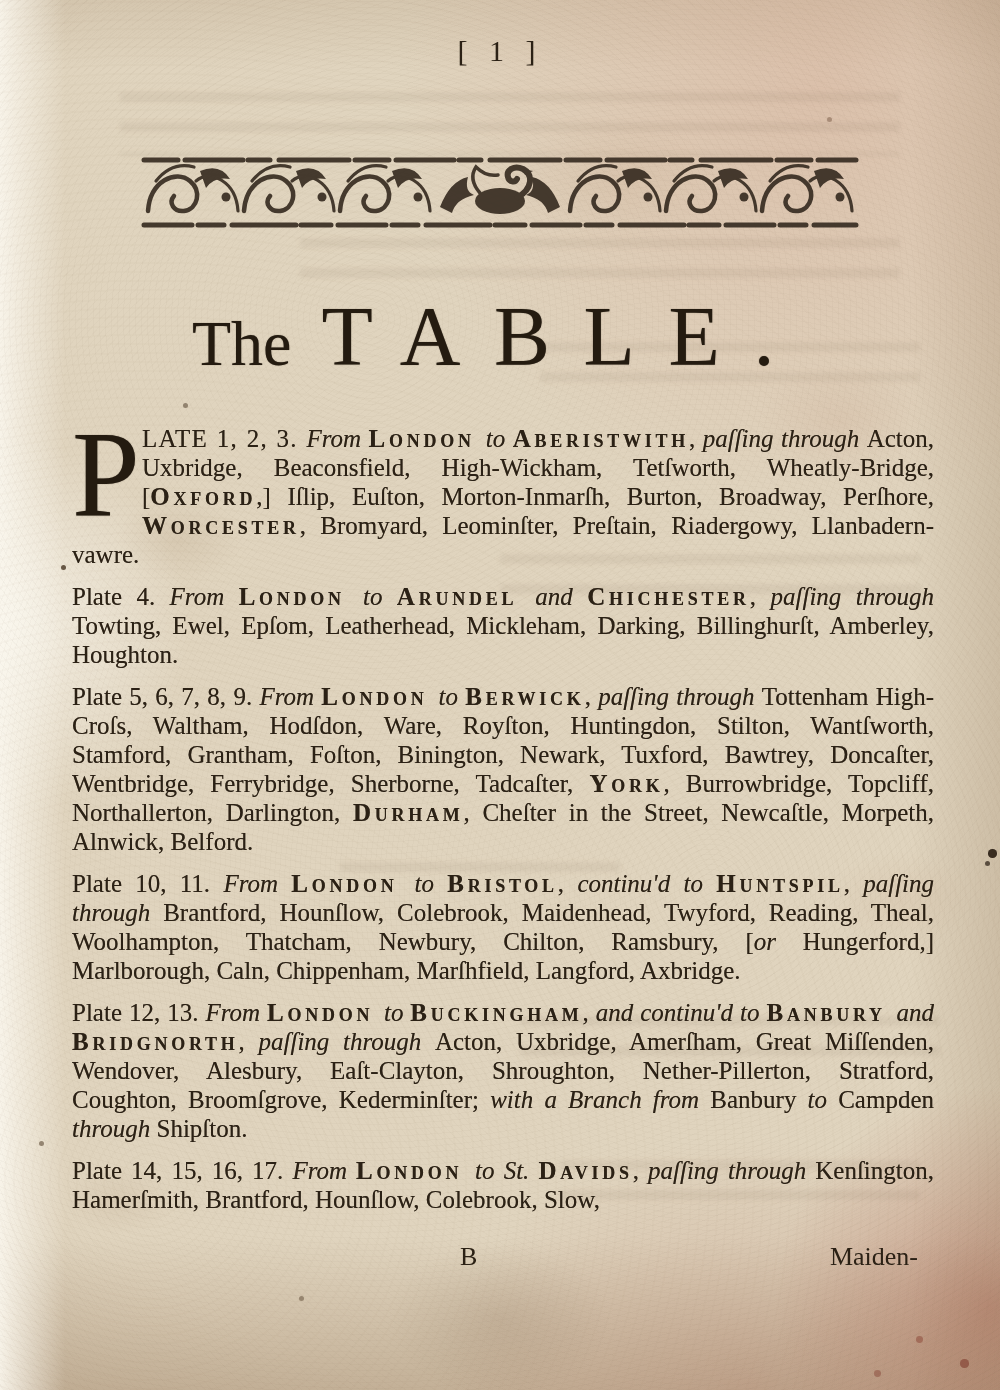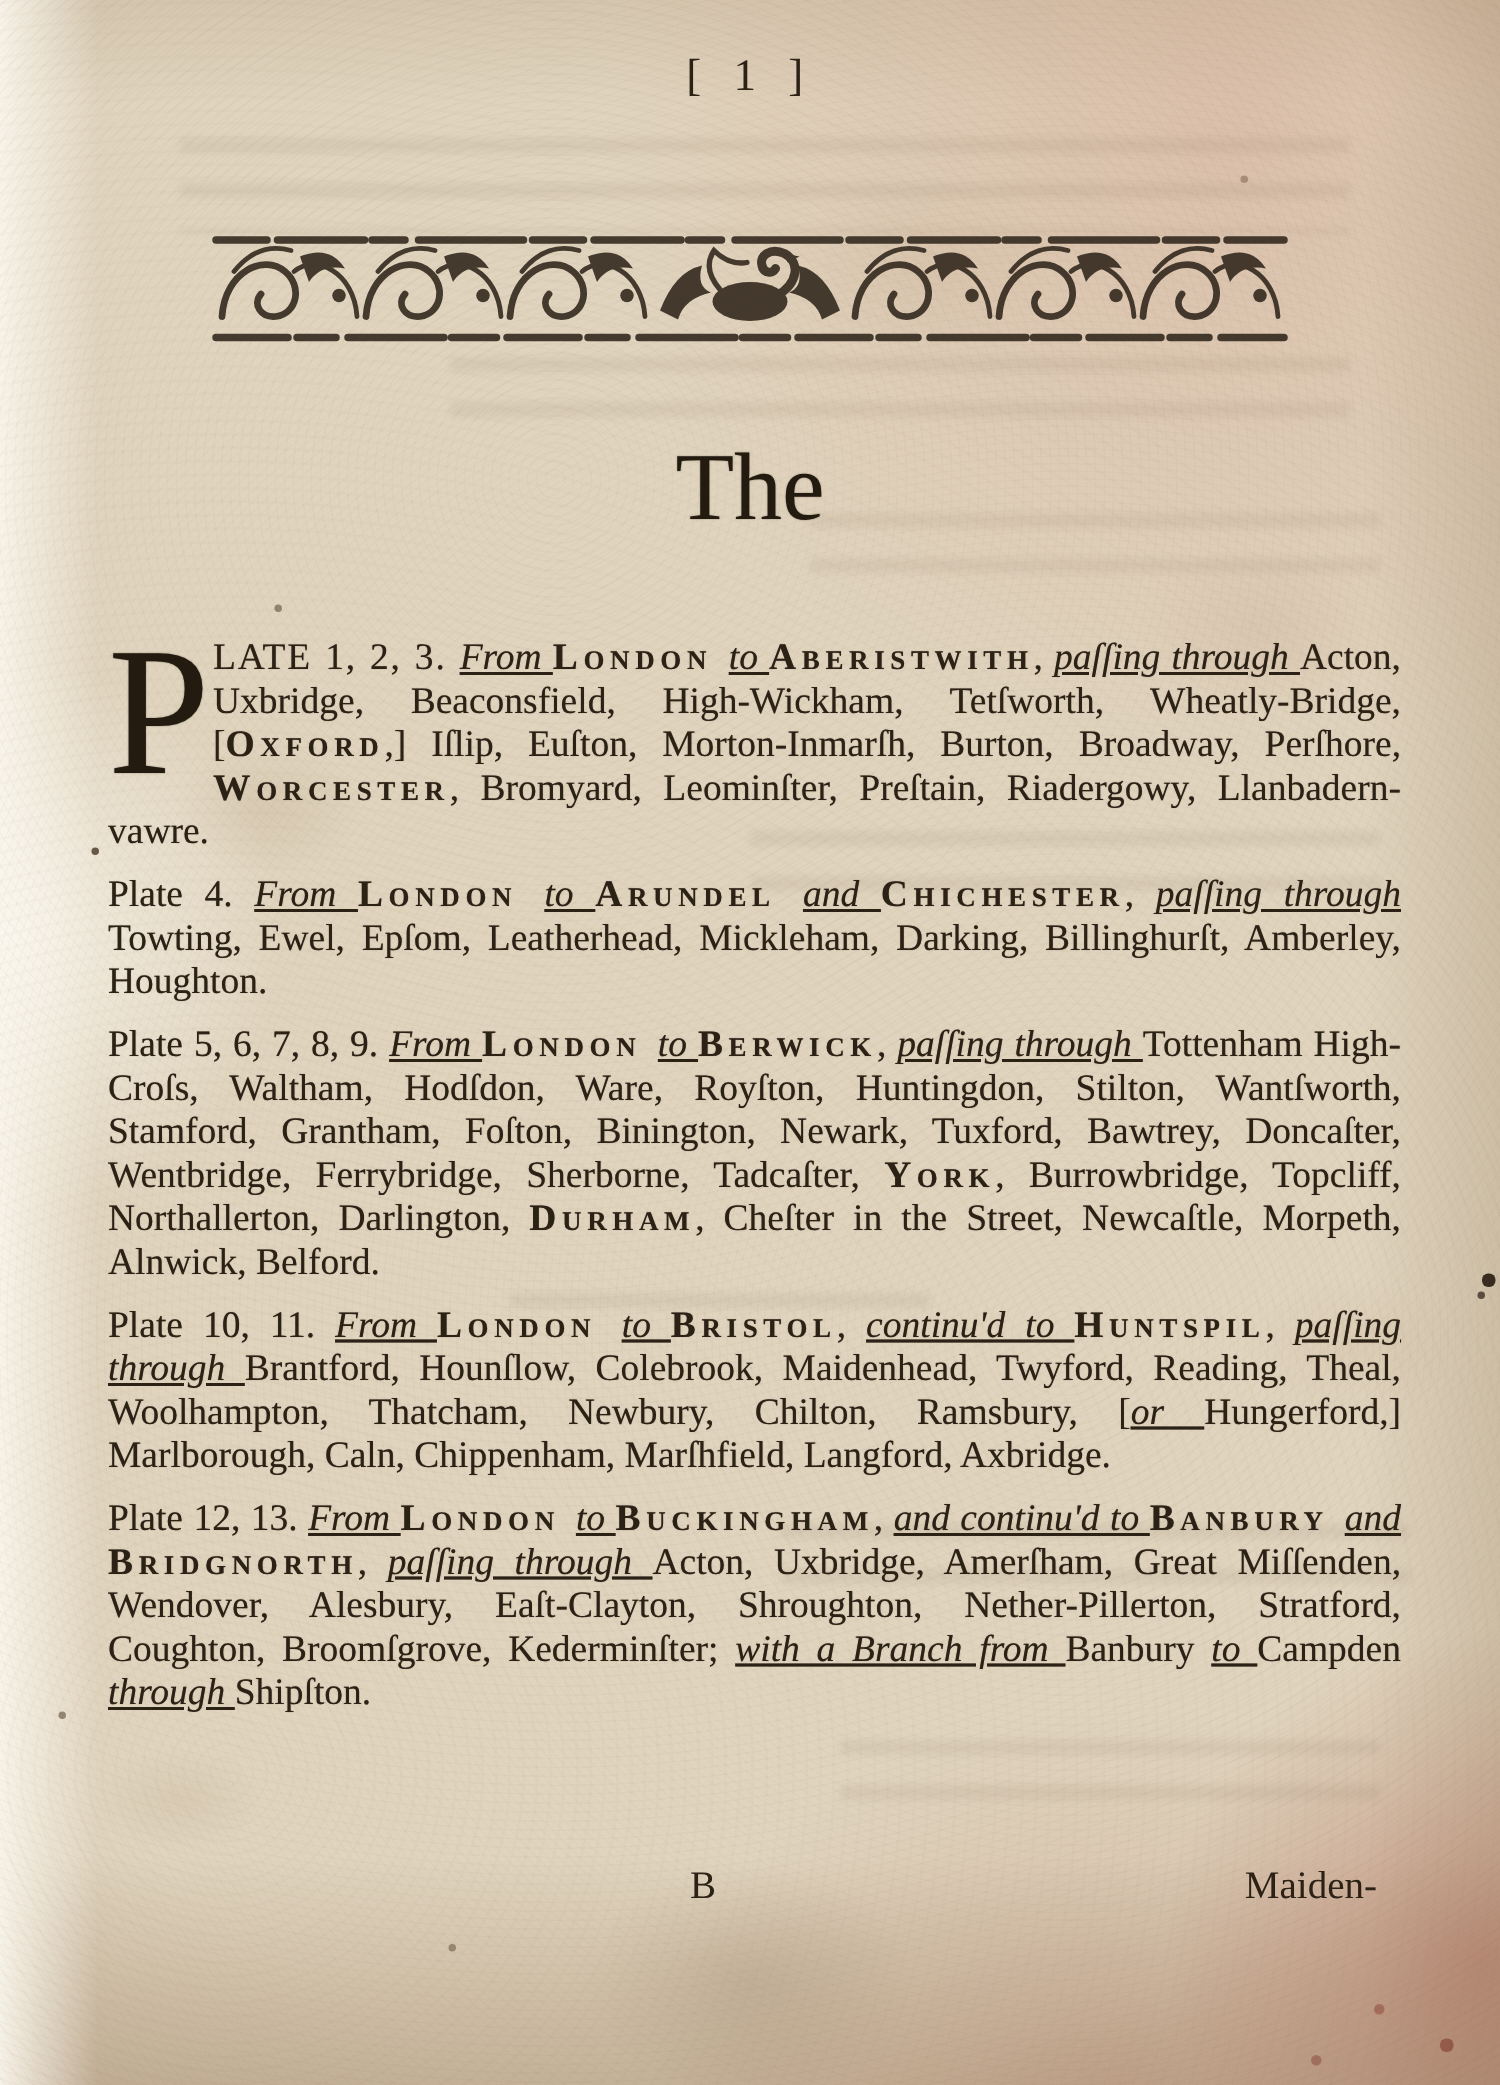--- a/index.html
+++ b/index.html
@@ -75,21 +75,21 @@
     position:absolute;left:72px;top:424px;width:862px;
     font-size:25px;line-height:29px;text-align:justify;
     text-shadow:0 0 .6px rgba(43,33,21,.55);
   }
   .entry{margin:0 0 13px 0;}
   .dropcap{
     float:left;font-size:122px;line-height:.76;height:92px;width:60px;
     margin:5px 10px 2px 0;color:#241b10;text-shadow:0 0 1px rgba(36,27,16,.6);
   }
   .seg-p{}
-  .seg-i{font-style:italic;text-decoration:underline;}
+  .seg-i{font-style:italic;}
   .seg-sc{font-variant:small-caps;letter-spacing:.15em;font-weight:bold;}
   .seg-caps{letter-spacing:.05em;margin-top:34px;}
   .sigrow{position:absolute;left:72px;top:1242px;width:862px;height:32px;font-size:26px;}
   .sig{position:absolute;left:388px;}
   .catch{position:absolute;right:16px;}
 </style>
 </head>
 <body>
 
 <div class="page">
@@ -158,28 +158,30 @@
           <path d="M378,40 C392,32 394,18 383,12 C374,8 366,13 368,20 C369,25 375,26 377,22" stroke-width="6"></path>
           <path d="M383,12 l10,2 -8,4 z" fill="#382d22" stroke="none"></path>
           <path d="M340,36 q-12,-14 -4,-26 q10,10 22,8" stroke-width="3.5"></path>
         </g>
       </g>
     </svg>
   </div>
 
   <h1 class="title">
     <span class="the">The</span>
+    <span class="tword">TABLE.</span>
   </h1>
 
   <div class="content">
     <p class="entry"><span class="dropcap">P</span><span><span class="seg-caps">LATE 1, 2, 3. </span><span class="seg-i">From </span><span class="seg-sc">London </span><span class="seg-i">to </span><span class="seg-sc">Aberistwith</span><span class="seg-p">, </span><span class="seg-i">paſſing through </span><span class="seg-p">Acton, Uxbridge, Beaconsfield, High-Wickham, Tetſworth, Wheatly-Bridge, [</span><span class="seg-sc">Oxford</span><span class="seg-p">,] Iſlip, Euſton, Morton-Inmarſh, Burton, Broadway, Perſhore, </span><span class="seg-sc">Worcester</span><span class="seg-p">, Bromyard, Leominſter, Preſtain, Riadergowy, Llanbadern-vawre.</span></span></p>
     <p class="entry"><span><span class="seg-p">Plate 4. </span><span class="seg-i">From </span><span class="seg-sc">London </span><span class="seg-i">to </span><span class="seg-sc">Arundel </span><span class="seg-i">and </span><span class="seg-sc">Chichester</span><span class="seg-p">, </span><span class="seg-i">paſſing through </span><span class="seg-p">Towting, Ewel, Epſom, Leatherhead, Mickleham, Darking, Billinghurſt, Amberley, Houghton.</span></span></p>
     <p class="entry"><span><span class="seg-p">Plate 5, 6, 7, 8, 9. </span><span class="seg-i">From </span><span class="seg-sc">London </span><span class="seg-i">to </span><span class="seg-sc">Berwick</span><span class="seg-p">, </span><span class="seg-i">paſſing through </span><span class="seg-p">Tottenham High-Croſs, Waltham, Hodſdon, Ware, Royſton, Huntingdon, Stilton, Wantſworth, Stamford, Grantham, Foſton, Binington, Newark, Tuxford, Bawtrey, Doncaſter, Wentbridge, Ferrybridge, Sherborne, Tadcaſter, </span><span class="seg-sc">York</span><span class="seg-p">, Burrowbridge, Topcliff, Northallerton, Darlington, </span><span class="seg-sc">Durham</span><span class="seg-p">, Cheſter in the Street, Newcaſtle, Morpeth, Alnwick, Belford.</span></span></p>
     <p class="entry"><span><span class="seg-p">Plate 10, 11. </span><span class="seg-i">From </span><span class="seg-sc">London </span><span class="seg-i">to </span><span class="seg-sc">Bristol</span><span class="seg-p">, </span><span class="seg-i">continu'd to </span><span class="seg-sc">Huntspil</span><span class="seg-p">, </span><span class="seg-i">paſſing through </span><span class="seg-p">Brantford, Hounſlow, Colebrook, Maidenhead, Twyford, Reading, Theal, Woolhampton, Thatcham, Newbury, Chilton, Ramsbury, [</span><span class="seg-i">or </span><span class="seg-p">Hungerford,] Marlborough, Caln, Chippenham, Marſhfield, Langford, Axbridge.</span></span></p>
     <p class="entry"><span><span class="seg-p">Plate 12, 13. </span><span class="seg-i">From </span><span class="seg-sc">London </span><span class="seg-i">to </span><span class="seg-sc">Buckingham</span><span class="seg-p">, </span><span class="seg-i">and continu'd to </span><span class="seg-sc">Banbury </span><span class="seg-i">and </span><span class="seg-sc">Bridgnorth</span><span class="seg-p">, </span><span class="seg-i">paſſing through </span><span class="seg-p">Acton, Uxbridge, Amerſham, Great Miſſenden, Wendover, Alesbury, Eaſt-Clayton, Shroughton, Nether-Pillerton, Stratford, Coughton, Broomſgrove, Kederminſter; </span><span class="seg-i">with a Branch from </span><span class="seg-p">Banbury </span><span class="seg-i">to </span><span class="seg-p">Campden </span><span class="seg-i">through </span><span class="seg-p">Shipſton.</span></span></p>
+    <p class="entry"><span><span class="seg-p">Plate 14, 15, 16, 17. </span><span class="seg-i">From </span><span class="seg-sc">London </span><span class="seg-i">to St. </span><span class="seg-sc">Davids</span><span class="seg-p">, </span><span class="seg-i">paſſing through </span><span class="seg-p">Kenſington, Hamerſmith, Brantford, Hounſlow, Colebrook, Slow,</span></span></p>
   </div>
 
   <div class="sigrow">
     <span class="sig">B</span>
     <span class="catch">Maiden-</span>
   </div>
 
 </div>
 
 </body></html>

